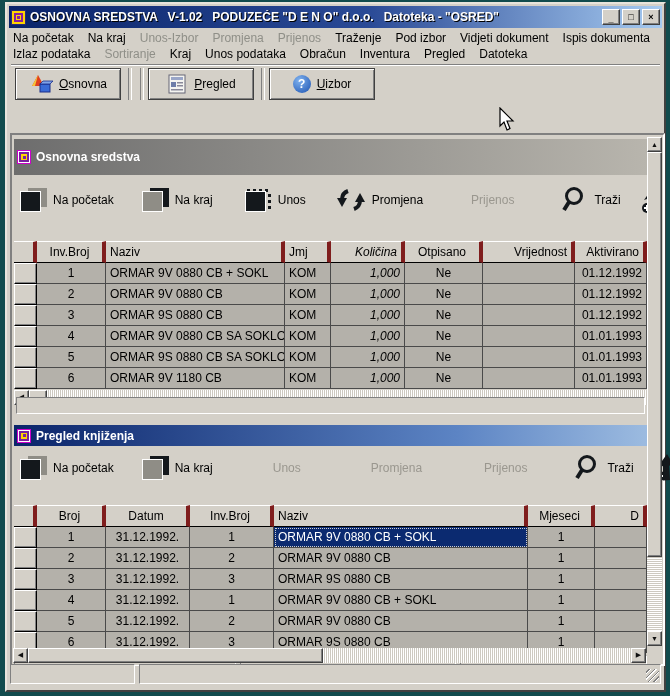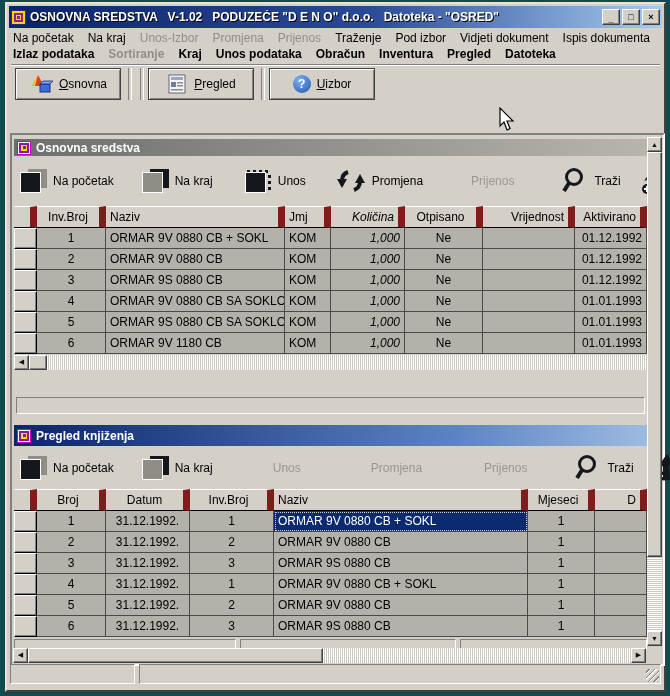--- a/index.html
+++ b/index.html
@@ -31,42 +31,42 @@
         background:#d4d0c8;border:1px solid #404040;box-shadow:inset 1px 1px 0 #fff,inset -1px -1px 0 #808080;
         padding:0 8px;margin-right:3px;}
   .tsep{width:2px;height:32px;border-left:1px solid #808080;border-right:1px solid #fff;margin:0 4px;}
   .hot{text-decoration:underline;}
   .qicon{width:18px;height:18px;border-radius:50%;background:radial-gradient(circle at 35% 30%,#7fb2ef,#1c52b0);
          color:#fff;font-weight:bold;font-size:12px;display:flex;align-items:center;justify-content:center;}
   
   .client{position:absolute;left:3px;top:129px;width:655px;height:533px;
           border:2px solid;border-color:#808080 #fff #fff #808080;background:#d4d0c8;box-sizing:border-box;}
   .panel{position:absolute;left:2px;width:633px;}
-  .ptb{height:17px;display:flex;align-items:center;gap:5px;padding:0 3px;color:#fff;font-weight:bold;font-size:12px;}
+  .ptb{height:36px;display:flex;align-items:center;gap:5px;padding:0 3px;color:#fff;font-weight:bold;font-size:12px;}
   .ptb.inactive{background:linear-gradient(90deg,#6d6d6d,#b8b5ad);}
   .ptb.active{background:linear-gradient(90deg,#0a246a,#5c84c4 70%,#9cbbe0);}
   .picon{width:14px;height:14px;background:#fff;border:1px solid #cc00cc;box-sizing:border-box;padding:1px;}
   .picon .i1{width:100%;height:100%;background:#7a1f9e;box-sizing:border-box;padding:2px;}
   .picon .i2{width:100%;height:100%;background:#ffd400;display:flex;align-items:center;justify-content:center;}
   .picon .i3{width:3px;height:3px;background:#7a1f9e;}
   .nav{display:flex;align-items:center;background:#d4d0c8;}
   .navitem{display:flex;align-items:center;gap:6px;font-size:12px;white-space:nowrap;}
   .navitem.dis{color:#9a978f;}
   .sqic{position:relative;width:27px;height:24px;}
   .sqic .back{position:absolute;right:0;top:0;width:19px;height:19px;}
   .sqic .front{position:absolute;left:0;bottom:0;width:19px;height:19px;border:1px solid #fff;}
   .dashbox{position:relative;width:27px;height:24px;}
   .dashbox .sq{position:absolute;left:0;bottom:0;width:19px;height:19px;background:#14181c;border:1px solid #fff;}
   .dashbox .dh{position:absolute;left:2px;top:1px;width:22px;height:3px;
       background:repeating-linear-gradient(90deg,#14181c 0 3px,transparent 3px 6px);}
   .dashbox .dv{position:absolute;right:1px;top:3px;width:3px;height:18px;
       background:repeating-linear-gradient(0deg,#14181c 0 3px,transparent 3px 6px);}
   .thead,.trow{display:flex;}
-  .th{background:#d4d0c8;border-right:7px solid #7f1d1d;border-bottom:1px solid #000;border-top:1px solid #fff;
-      box-sizing:border-box;padding:3px 4px;font-size:12px;white-space:nowrap;overflow:hidden;}
+  .th{background:#d4d0c8;border-right:4px solid #7f1d1d;border-bottom:1px solid #000;border-top:1px solid #fff;
+      box-sizing:border-box;padding:3px 4px;font-size:12px;white-space:nowrap;overflow:hidden;margin-top:16px;}
   .td{background:#b4b1aa;border-right:1px solid #4a4a4a;border-bottom:1px solid #4a4a4a;
       box-sizing:border-box;padding:3px 4px;font-size:12px;white-space:nowrap;overflow:hidden;}
   .sel{background:#d4d0c8;border:1px solid;border-color:#fff #000 #000 #fff;box-shadow:inset -1px -1px 0 #808080;}
   .c{text-align:center;} .r{text-align:right;}
   .a0{width:23px;flex:none;} .a1{width:69px;flex:none;} .a2{width:179px;flex:none;} .a3{width:46px;flex:none;}
   .a4{width:74px;flex:none;font-style:italic;} .a5{width:78px;flex:none;} .a6{width:92px;flex:none;} .a7{flex:1;min-width:0;}
   .b0{width:23px;flex:none;} .b1{width:69px;flex:none;} .b2{width:84px;flex:none;} .b3{width:84px;flex:none;}
   .b4{width:254px;flex:none;} .b5{width:67px;flex:none;} .b6{flex:1;min-width:0;}
   .selcell{background:#0b2a70;color:#fff;outline:1px dotted #cfcfcf;outline-offset:-2px;}
   
@@ -110,21 +110,21 @@
     <span class="mi">Na kraj</span>
     <span class="mi dis">Unos-Izbor</span>
     <span class="mi dis">Promjena</span>
     <span class="mi dis">Prijenos</span>
     <span class="mi">Traženje</span>
     <span class="mi">Pod izbor</span>
     <span class="mi">Vidjeti dokument</span>
     <span class="mi">Ispis dokumenta</span>
   </div>
 
-  <div class="menurow" style="top:42px;font-weight:bold;">
+  <div class="menurow" style="top:42px;">
     <span class="mi">Izlaz podataka</span>
     <span class="mi dis">Sortiranje</span>
     <span class="mi">Kraj</span>
     <span class="mi">Unos podataka</span>
     <span class="mi">Obračun</span>
     <span class="mi">Inventura</span>
     <span class="mi">Pregled</span>
     <span class="mi">Datoteka</span>
   </div>
 

